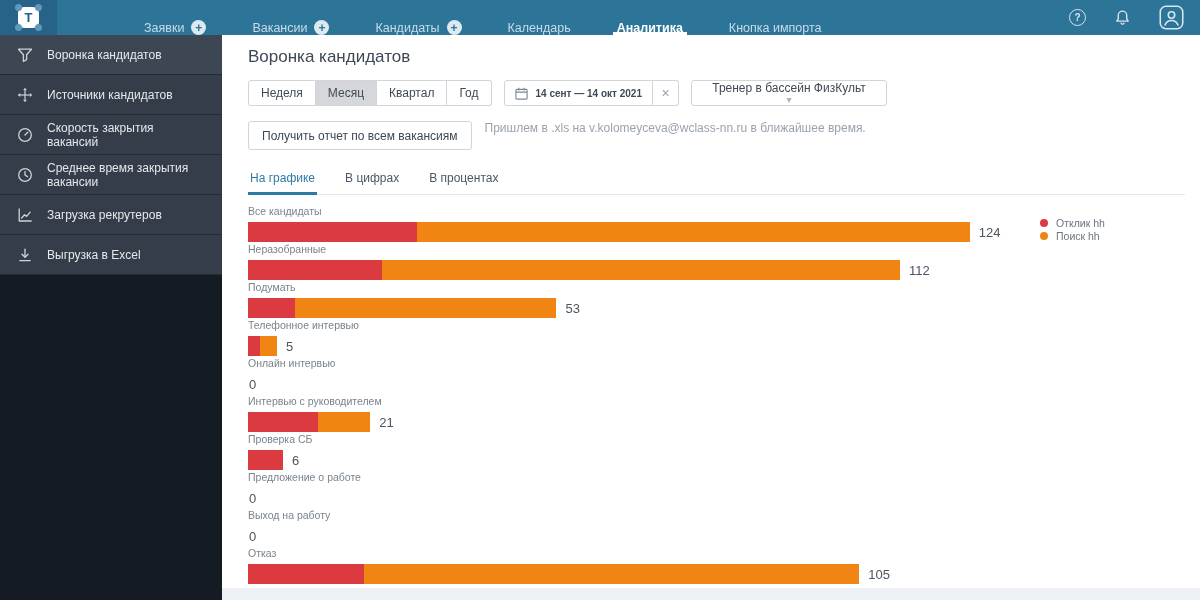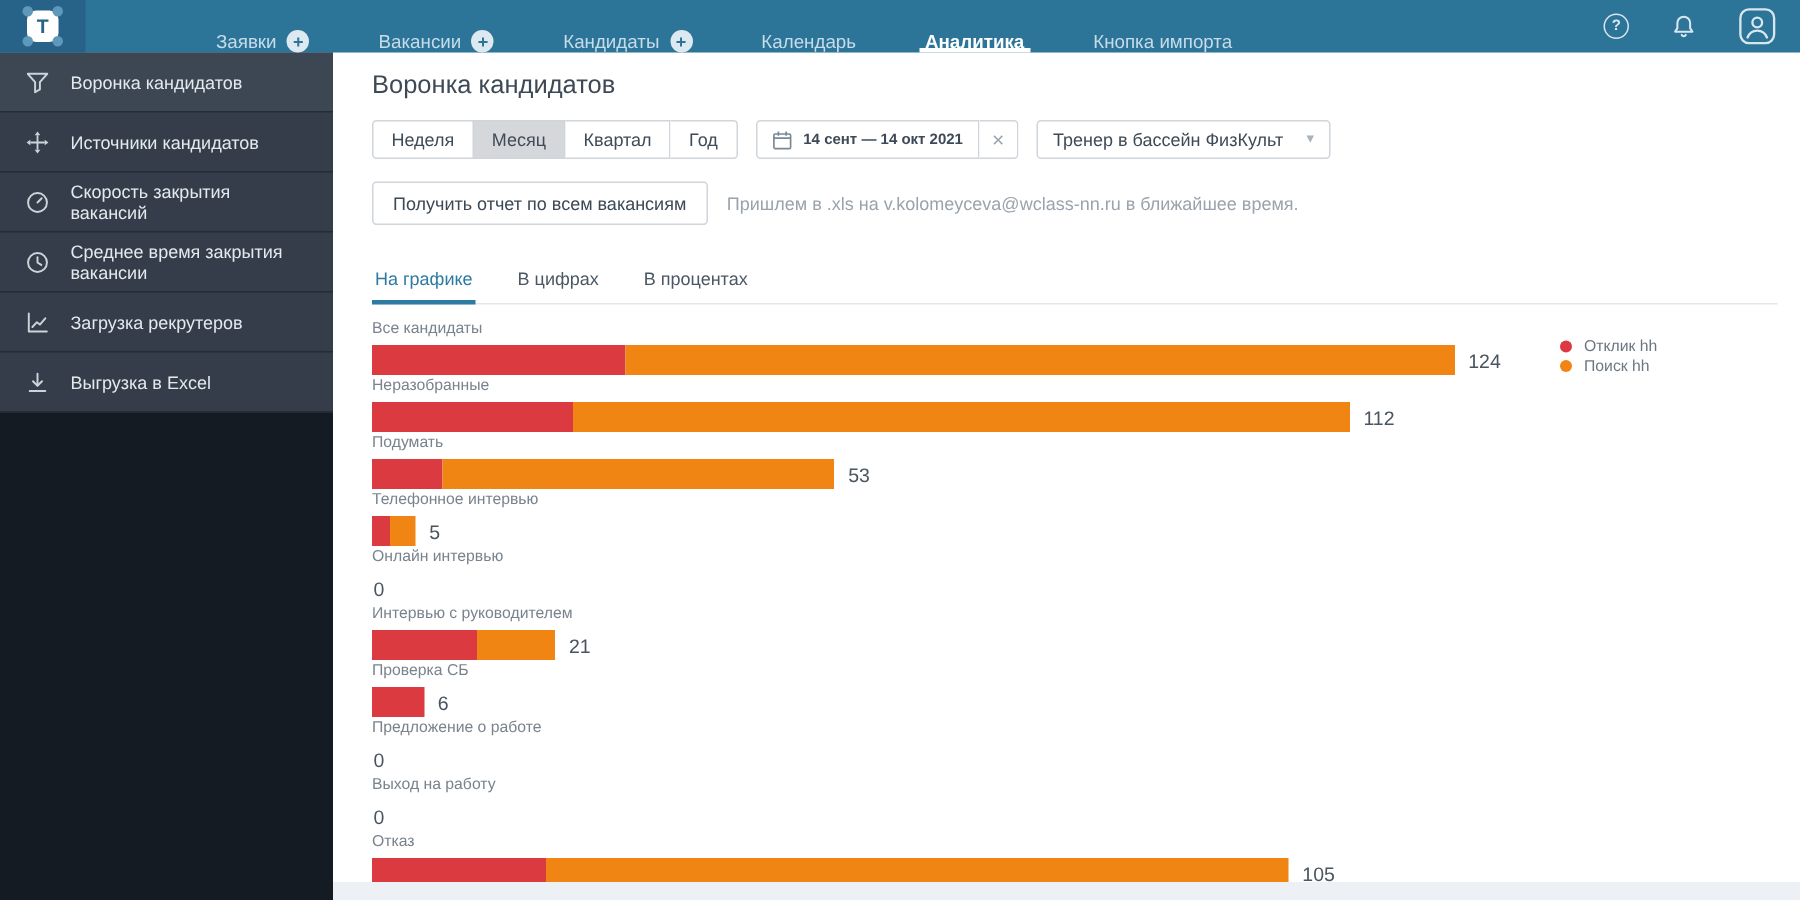--- a/index.html
+++ b/index.html
@@ -51,24 +51,24 @@
   .date-group { display:flex; }
   .date-btn { height:26px; display:flex; align-items:center; gap:8px; border:1px solid #cfd5db; background:#fff;
               padding:0 10px; font-size:10px; font-weight:bold; color:#3e4a56; border-radius:3px 0 0 3px;
               cursor:pointer; font-family:inherit; }
   .cal-icon { color:#7a8894; display:flex; }
   .date-clear { height:26px; width:26px; border:1px solid #cfd5db; border-left:none; background:#fff;
                 color:#9aa4ae; font-size:14px; border-radius:0 3px 3px 0; cursor:pointer;
                 display:flex; align-items:center; justify-content:center; font-family:inherit; }
   .select { height:26px; width:196px; display:flex; align-items:center; justify-content:space-between;
             border:1px solid #cfd5db; border-radius:3px; background:#fff; padding:0 10px;
-            font-size:12px; color:#3e4a56; cursor:pointer; }
+            font-size:12px; color:#3e4a56; cursor:pointer;flex-direction:column; }
   .chev { color:#aab3bc; font-size:10px; line-height:1; }
 
-  .report-row { display:flex; align-items:center; margin-bottom:24px; }
+  .report-row { display:flex; margin-bottom:16px; }
   .report-btn { height:29px; border:1px solid #cfd5db; background:#fff; border-radius:3px; padding:0 13px;
                 font-size:12px; color:#3c4854; cursor:pointer; font-family:inherit; }
   .report-hint { margin-left:13px; font-size:12px; color:#9aa3ad; }
 
   .tabs { display:flex; gap:26px; border-bottom:1px solid #e3e7ea; margin-bottom:10px; }
   .tab { padding:5px 2px 9px; font-size:12px; color:#4b5764; cursor:pointer; position:relative; white-space:nowrap; }
   .tab.active { color:#2d7ba3; }
   .tab.active::after { content:""; position:absolute; bottom:-1px; left:0; right:0; height:3px; background:#2d7ba3; }
 
   

